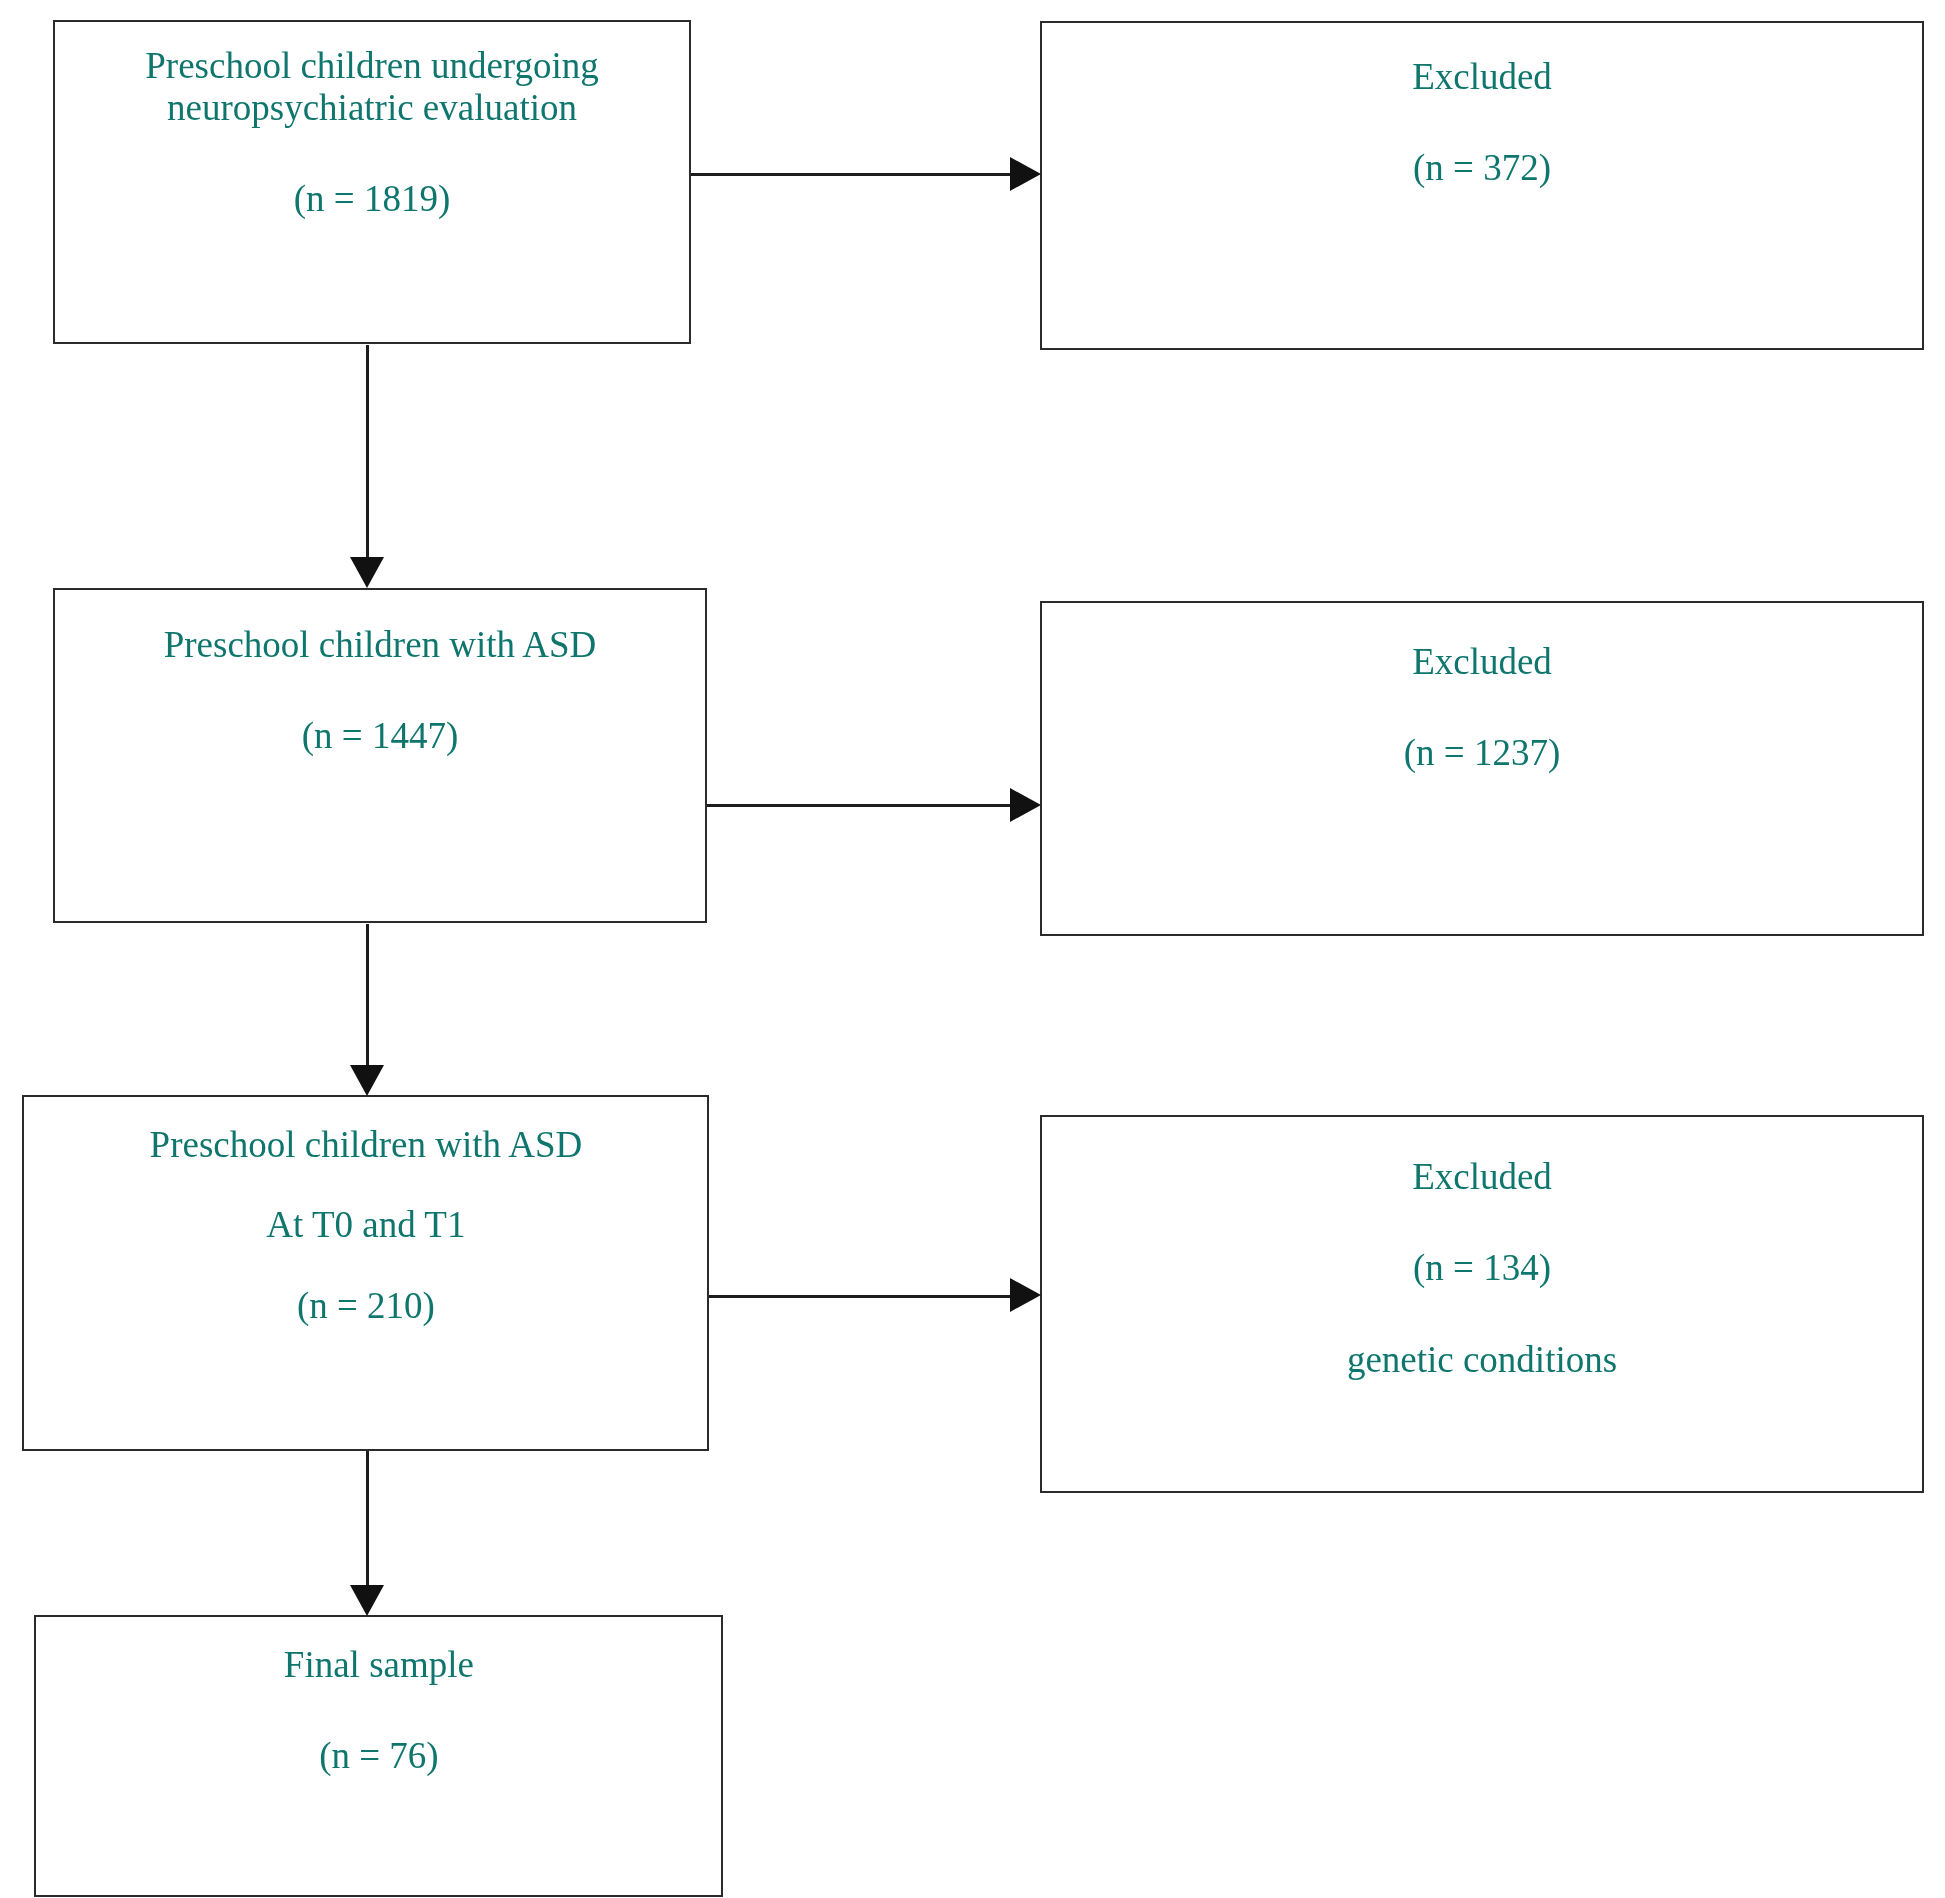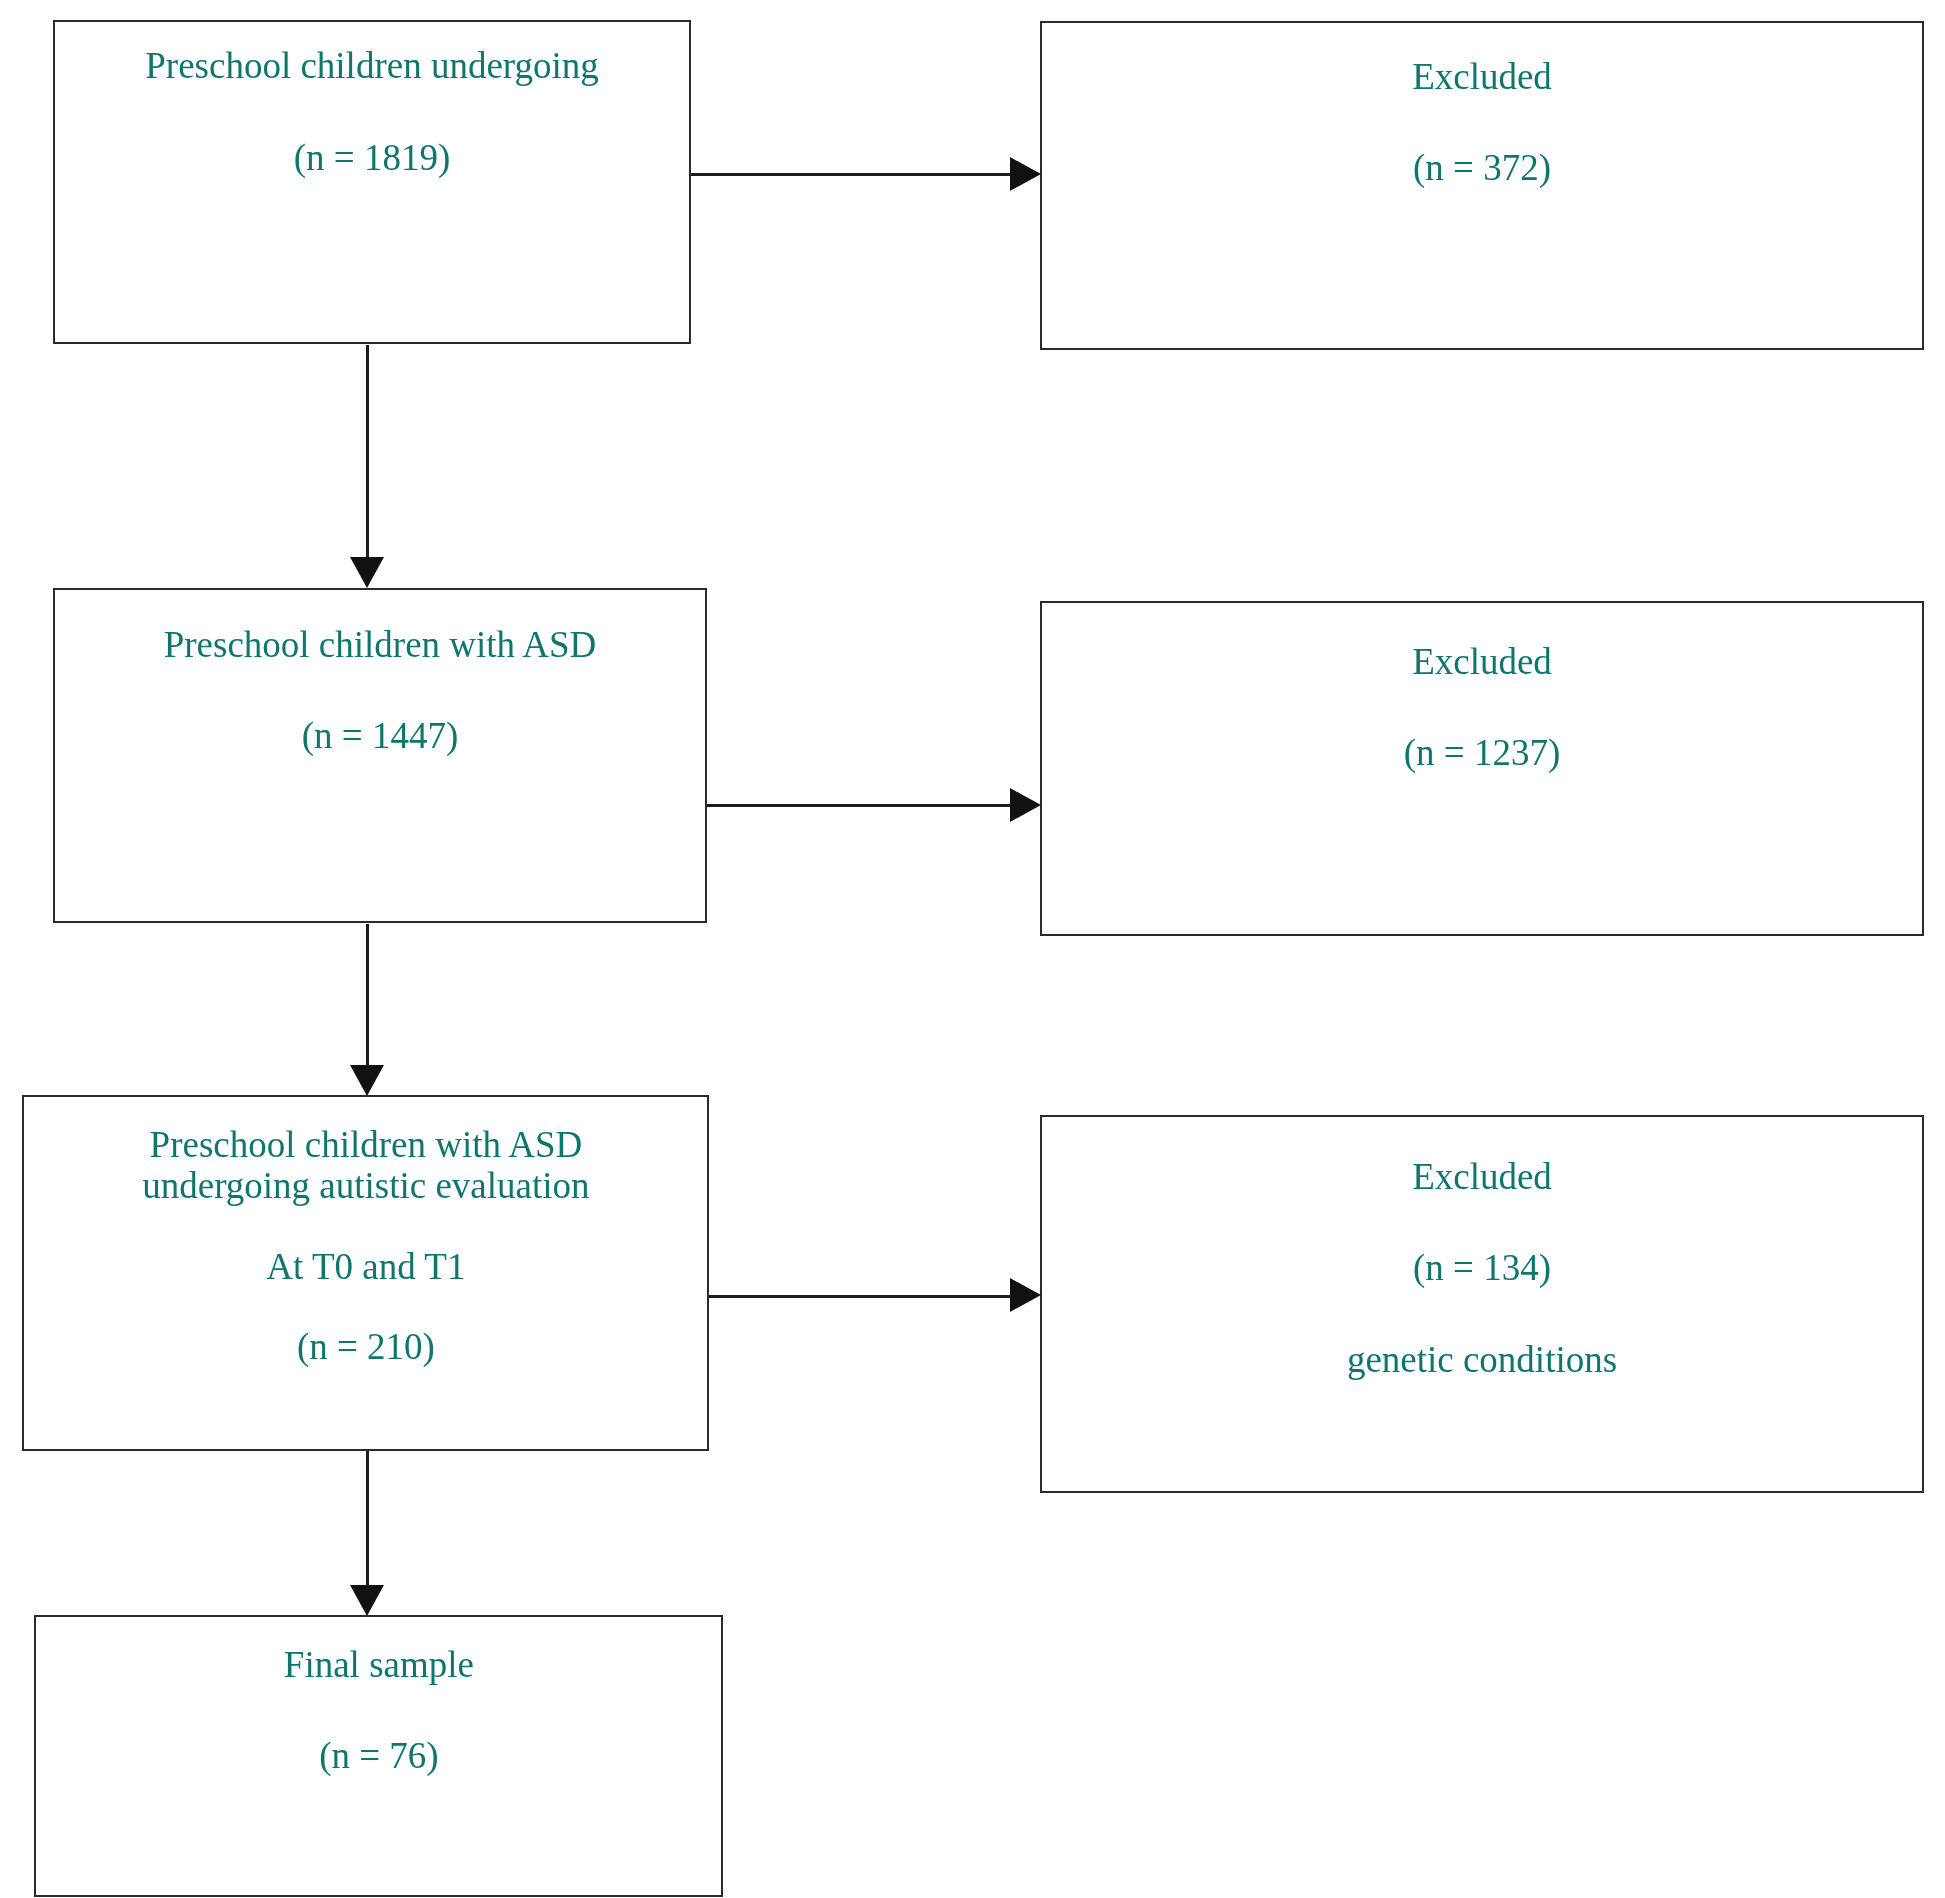--- a/index.html
+++ b/index.html
@@ -76,20 +76,21 @@
   #node-excluded-3 { left: 1040px; top: 1115px; width: 884px; height: 378px;  padding-top: 39px; }
   #node-final      { left: 22.4px;   top: 1615px; width: 689px; height: 282px;  padding-top: 27px; margin-left: 12px; }
 </style>
 </head>
 <body>
 
 <div id="canvas">
 
   <div class="node" id="node-screened">
     <div class="line">Preschool children undergoing</div>
+    <div class="line">neuropsychiatric evaluation</div>
     <div class="gap-lg"></div>
     <div class="line">(n = 1819)</div>
   </div>
 
   <div class="node" id="node-excluded-1">
     <div class="line">Excluded</div>
     <div class="gap-lg"></div>
     <div class="line">(n = 372)</div>
     <div class="gap-lg"></div>
   </div>
@@ -102,21 +103,20 @@
 
   <div class="node" id="node-excluded-2">
     <div class="line">Excluded</div>
     <div class="gap-lg"></div>
     <div class="line">(n = 1237)</div>
     <div class="gap-md"></div>
   </div>
 
   <div class="node" id="node-autistic">
     <div class="line">Preschool children with ASD</div>
-    <div class="line">undergoing autistic evaluation</div>
     <div class="gap-md"></div>
     <div class="line">At T0 and T1</div>
     <div class="gap-md"></div>
     <div class="line">(n = 210)</div>
   </div>
 
   <div class="node" id="node-excluded-3">
     <div class="line">Excluded</div>
     <div class="gap-lg"></div>
     <div class="line">(n = 134)</div>

